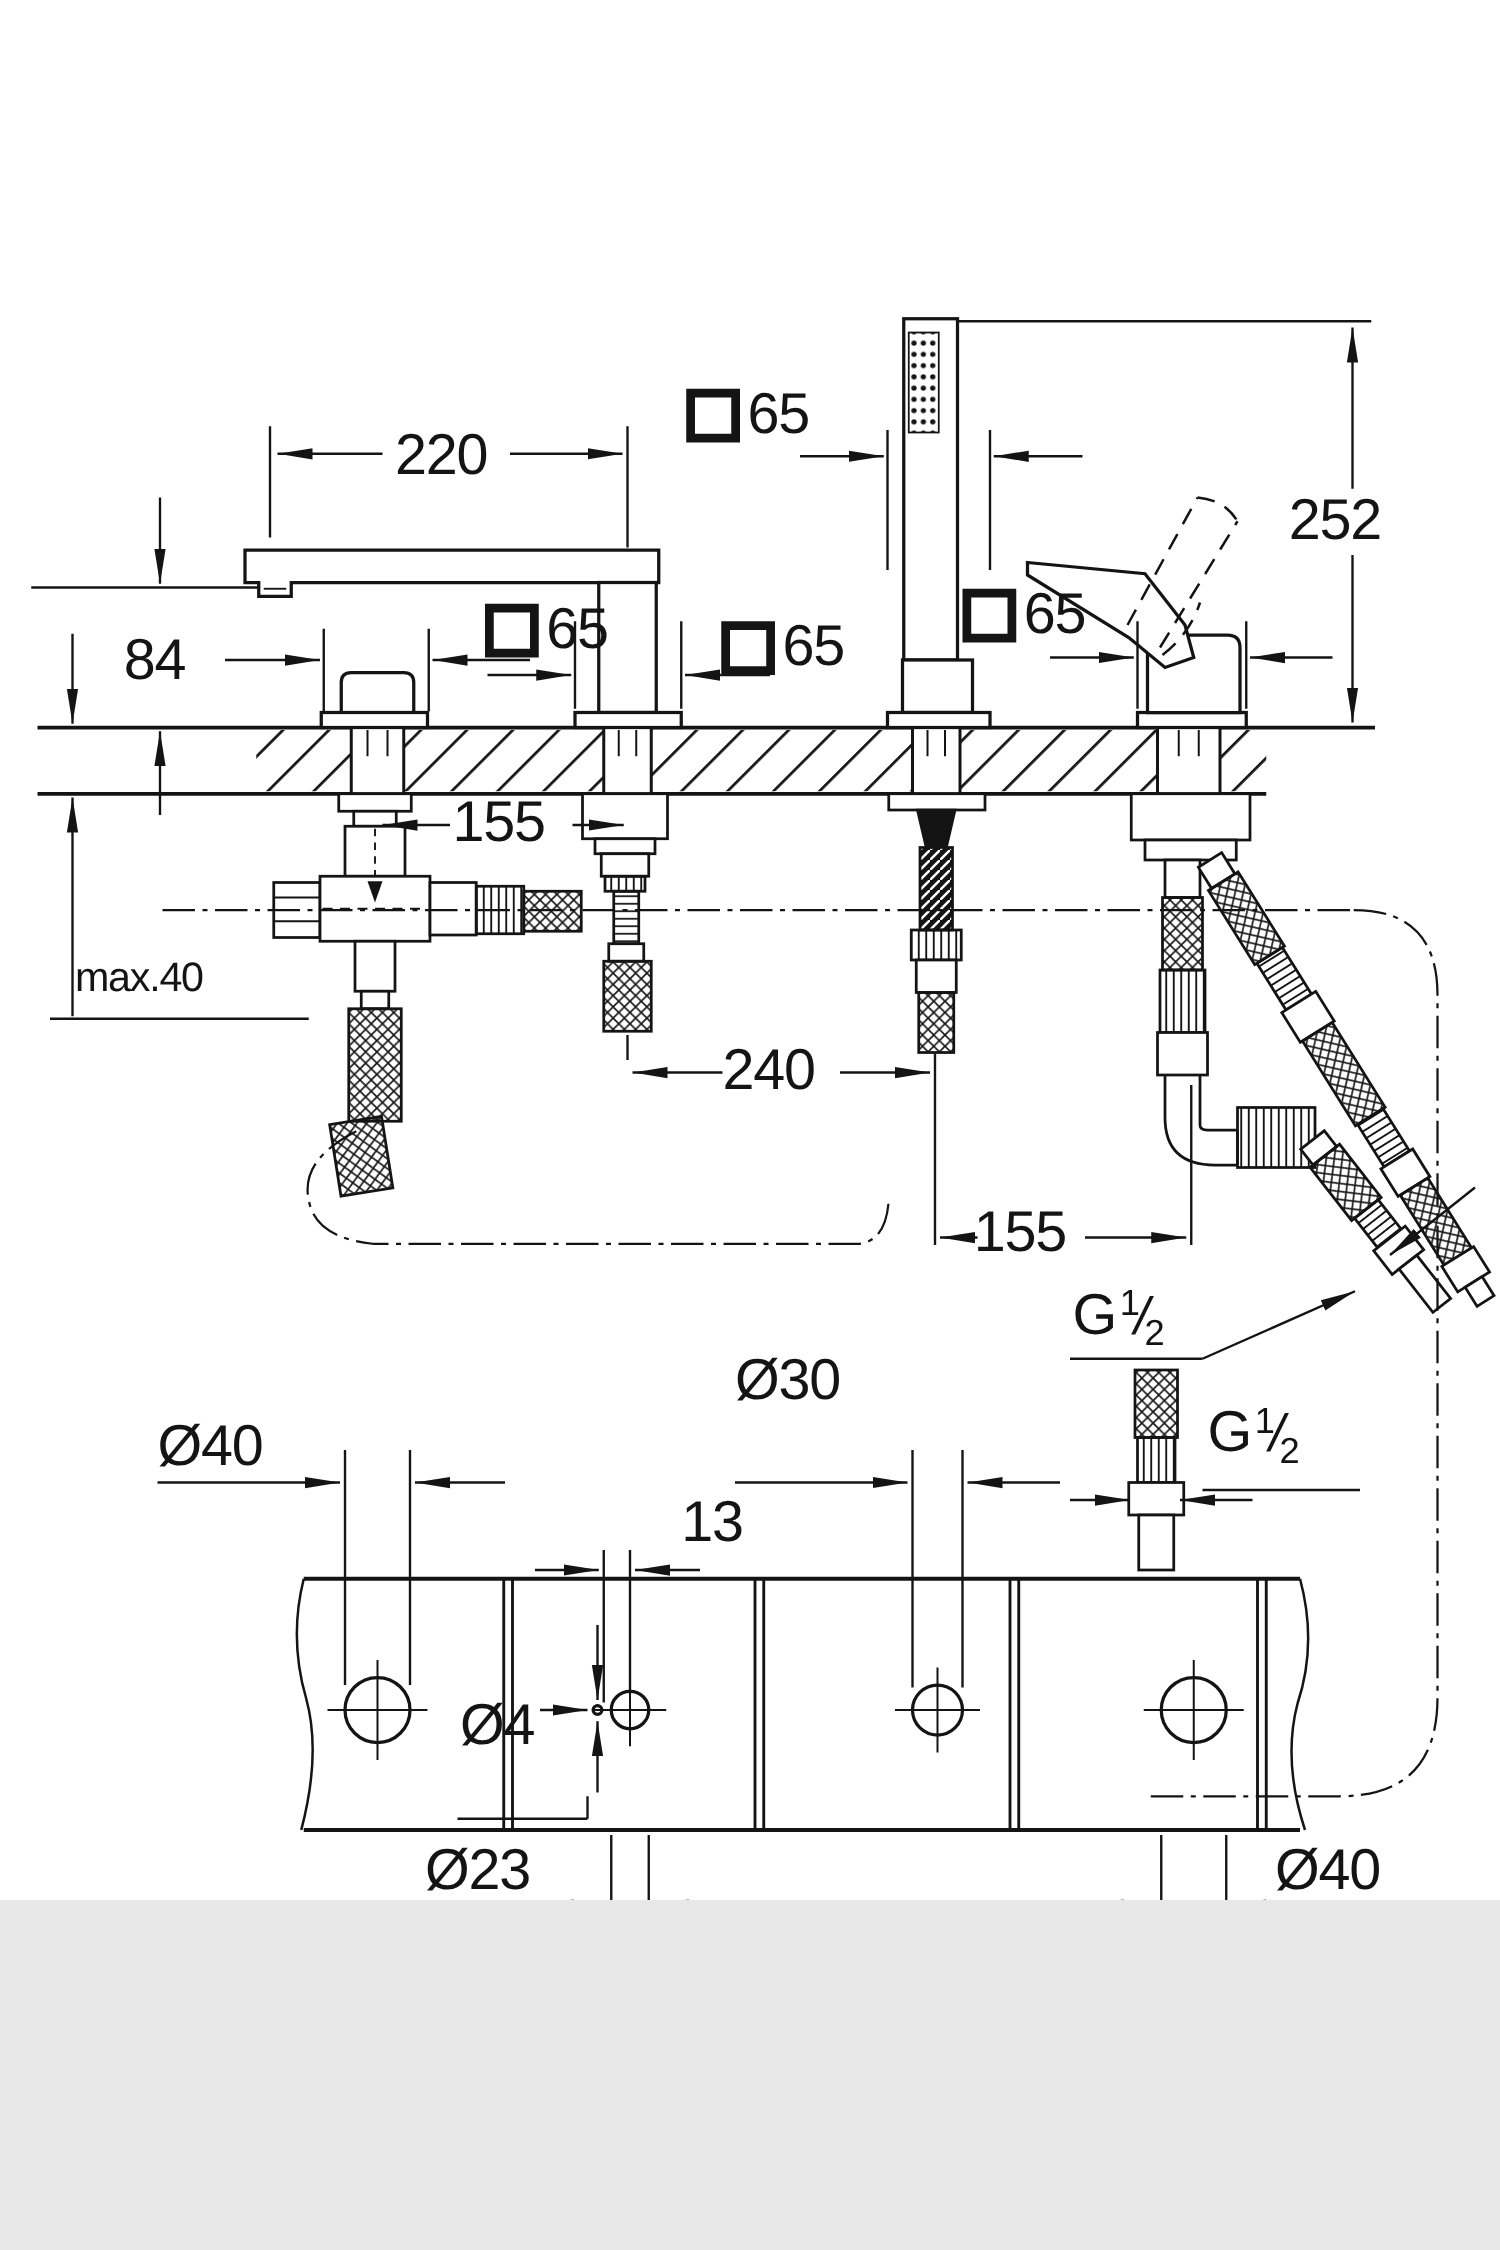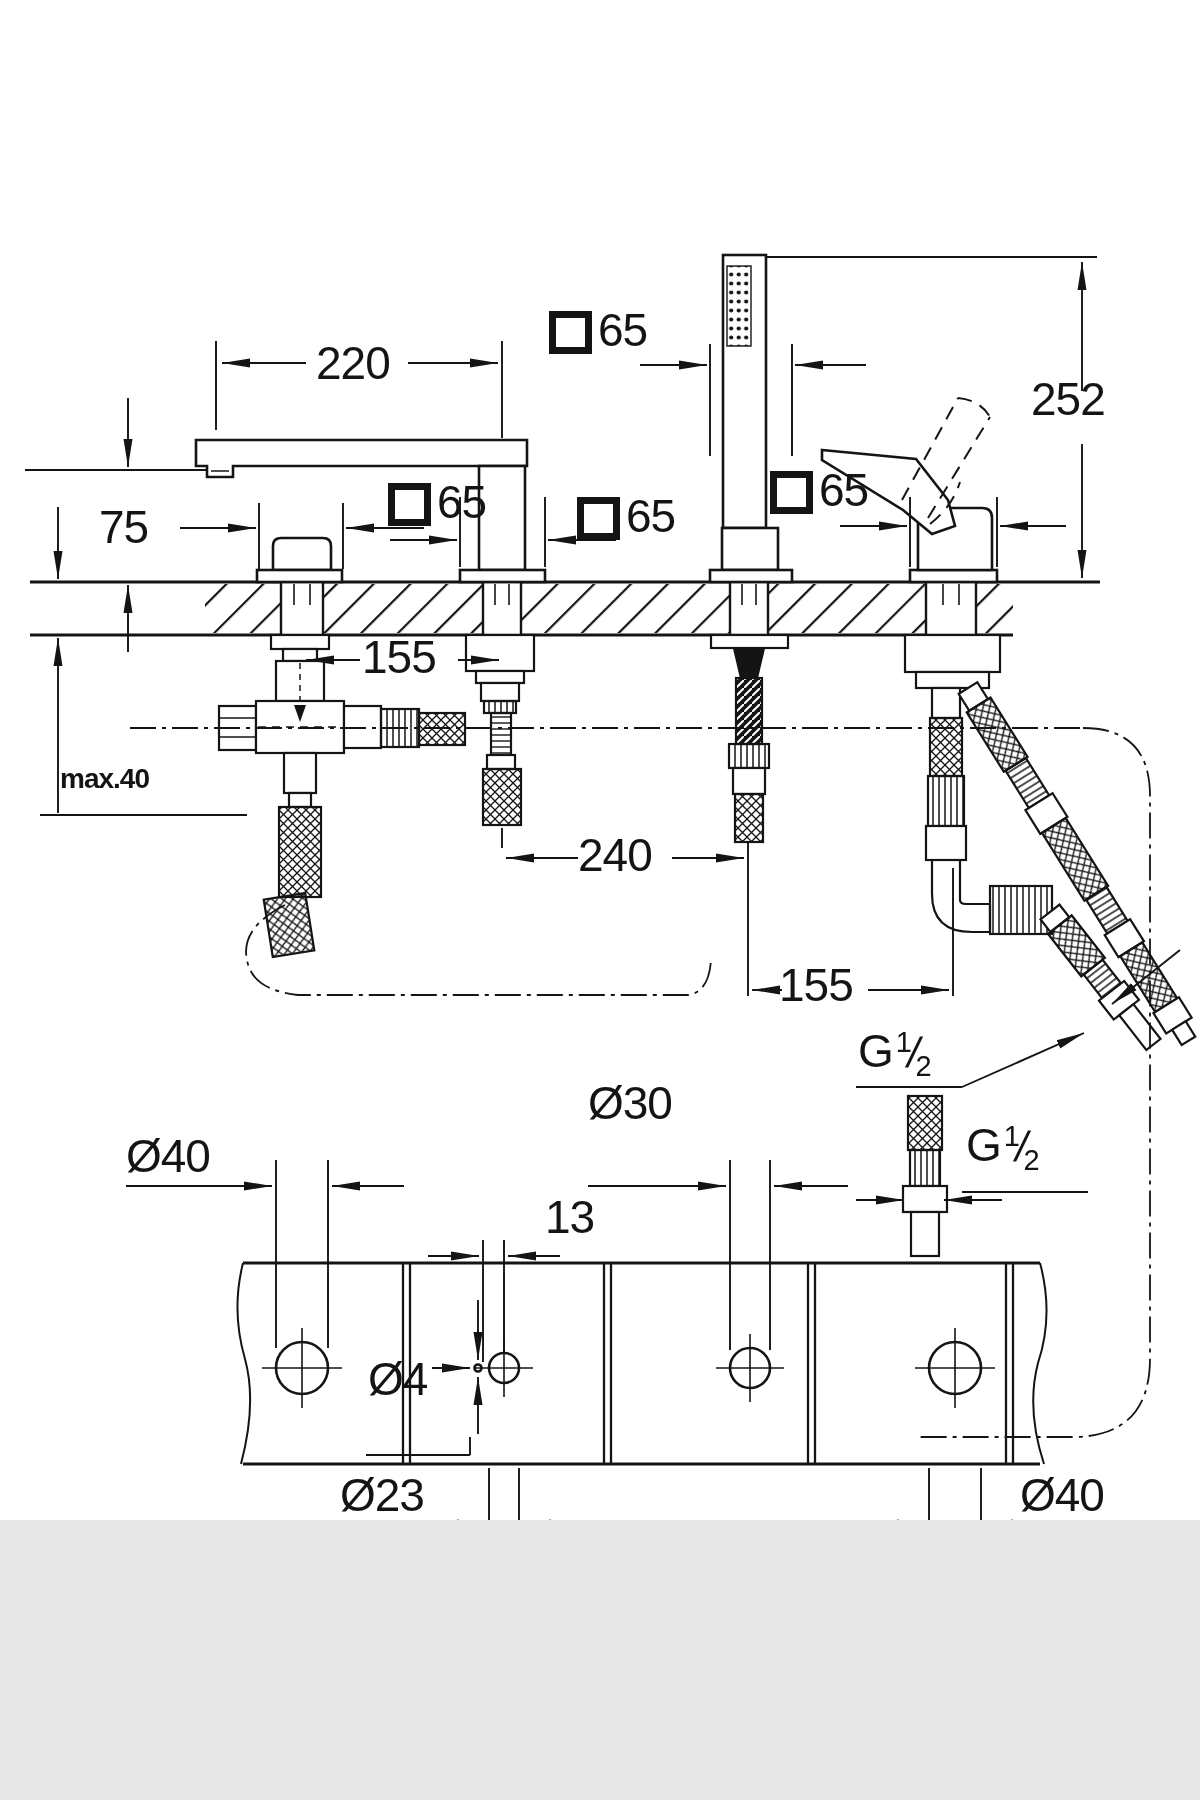--- a/index.html
+++ b/index.html
@@ -1,21 +1,21 @@
 <!DOCTYPE html>
 <html><head>
 <meta charset="utf-8">
 <style>
   html,body{margin:0;padding:0;background:#e8e8e8;}
   .stage{position:relative;width:1200px;height:1520px;background:#ffffff;overflow:hidden;
          font-family:"Liberation Sans",sans-serif;}
   svg{position:absolute;left:0;top:0;}
   .lbl{position:absolute;font-family:"Liberation Sans",sans-serif;font-size:46px;line-height:1;
        color:#141414;white-space:nowrap;letter-spacing:-1px;}
-  .lbl.small{font-size:28px;font-weight:bold;}
+  .lbl.small{font-size:33px;}
   .sqsym{position:absolute;width:29px;height:29px;border:7px solid #141414;background:#fff;}
   .gfrac .gmain{font-size:46px;}
   .gfrac .gnum{font-size:29px;position:relative;top:-15px;margin-left:3px;}
   .gfrac .gsl{font-size:42px;margin:0 -3px;display:inline-block;transform:skewX(-12deg);}
   .gfrac .gden{font-size:29px;position:relative;top:9px;}
 </style>
 </head>
 <body>
 
 <div class="stage">
@@ -303,22 +303,22 @@
           <line x1="504" y1="1339" x2="504" y2="1397"></line>
       <line x1="716" y1="1368" x2="784" y2="1368"></line>
           <line x1="750" y1="1334" x2="750" y2="1402"></line>
       <line x1="915" y1="1368" x2="995" y2="1368"></line>
           <line x1="955" y1="1328" x2="955" y2="1408"></line>
     </g>
   </g>
 </svg>
 
   <div class="lbl" style="left:316px;top:340px">220</div>
-  <div class="lbl" style="left:1031px;top:376px">252</div>
-  <div class="lbl" style="left:99px;top:504px">75</div>
+  <div class="lbl" style="left:1031px;top:392px">252</div>
+  <div class="lbl" style="left:99px;top:504px">84</div>
   <div class="lbl small" style="left:60px;top:765px">max.40</div>
   <div class="lbl" style="left:362px;top:634px">155</div>
   <div class="lbl" style="left:578px;top:832px">240</div>
   <div class="lbl" style="left:779px;top:962px">155</div>
 
   <span class="sqsym" style="left:388px;top:483px"></span>
   <div class="lbl" style="left:437px;top:479px">65</div>
   <span class="sqsym" style="left:549px;top:311px"></span>
   <div class="lbl" style="left:598px;top:307px">65</div>
   <span class="sqsym" style="left:577px;top:497px"></span>

